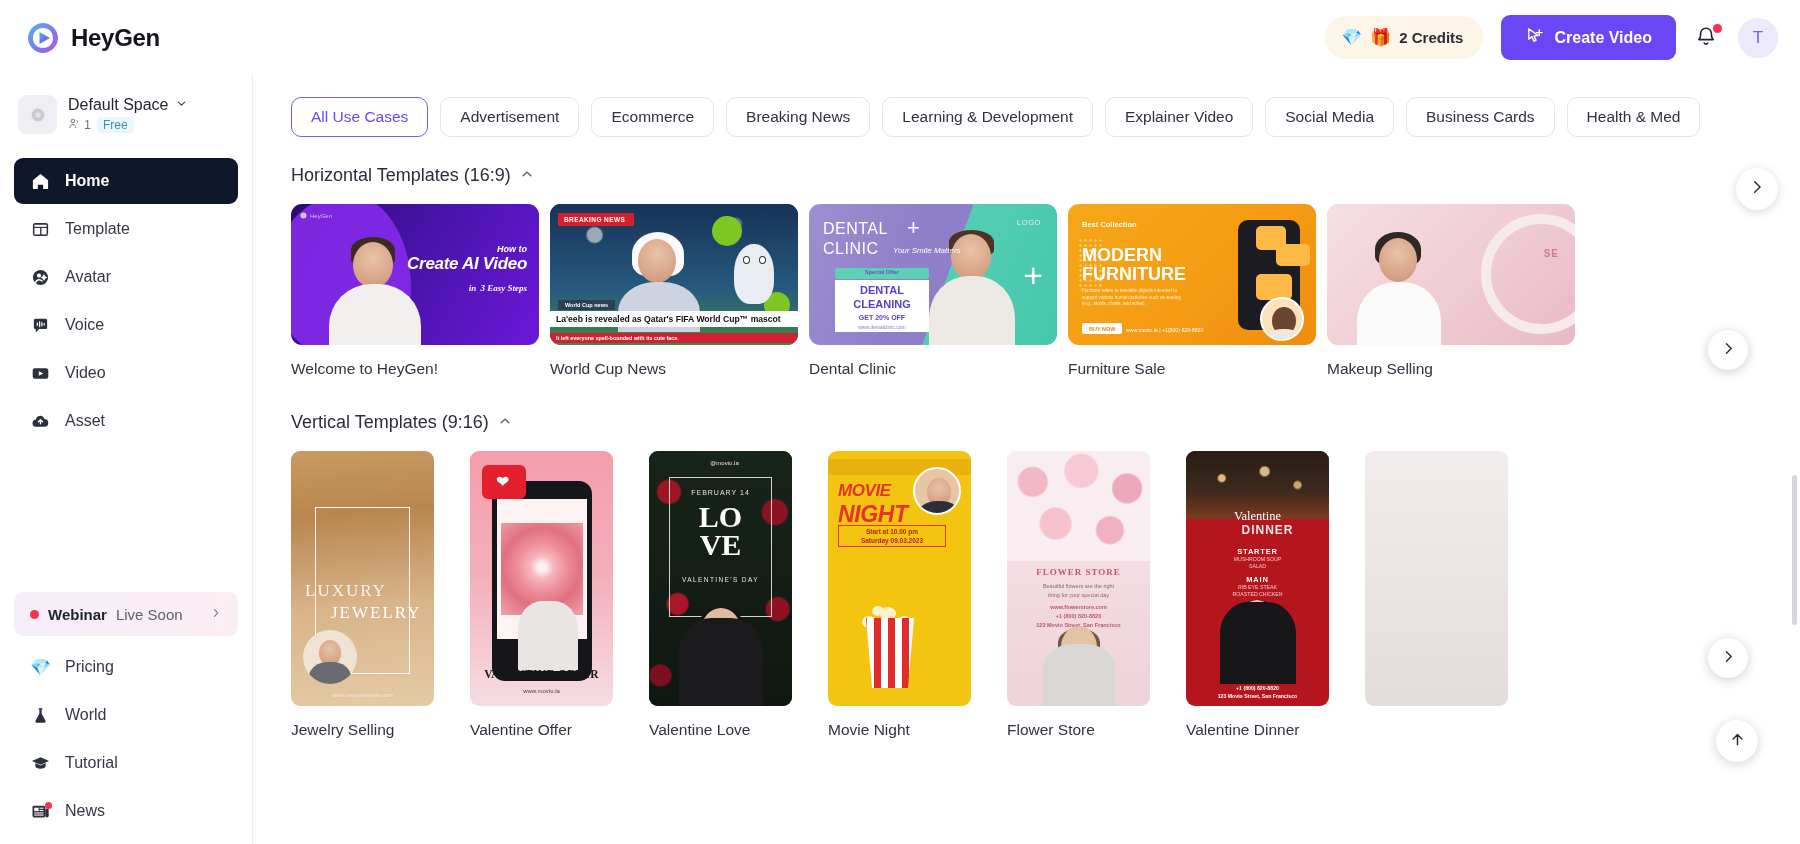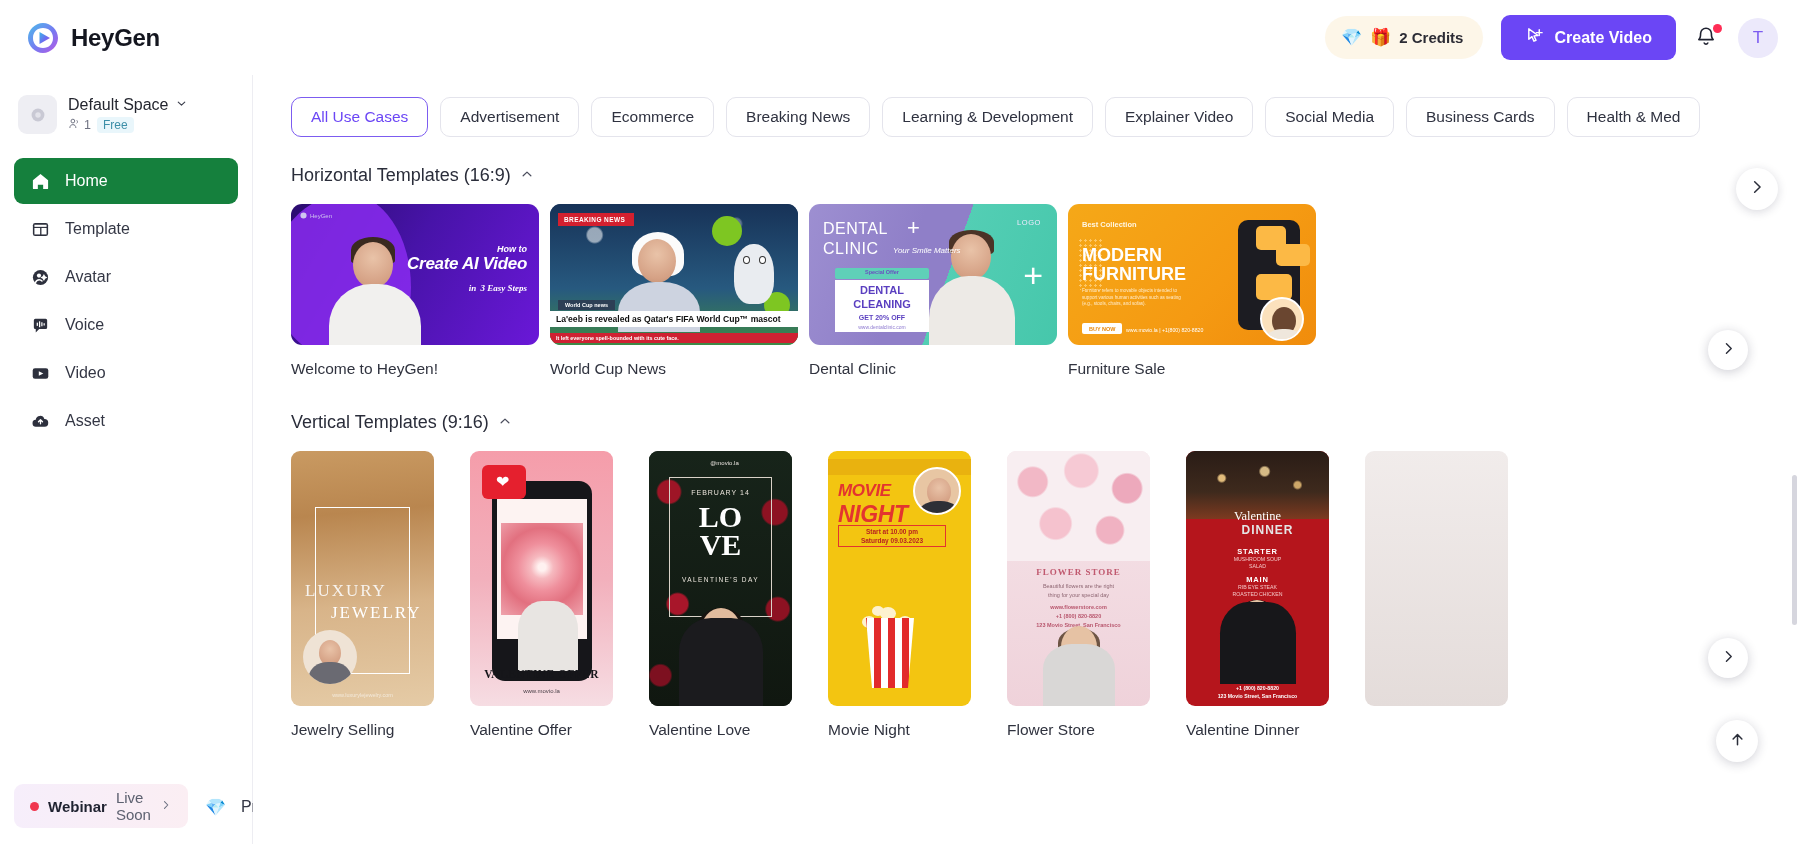--- a/index.html
+++ b/index.html
@@ -82,24 +82,24 @@
     border-radius: 4px; padding: 1px 6px; font-size: 12px;
   }
 
   .nav-list { padding: 6px 14px 0 14px; display: flex; flex-direction: column; gap: 2px; }
   .nav-item {
     display: flex; align-items: center; gap: 14px;
     height: 46px; padding: 0 16px;
     border-radius: 9px; cursor: pointer;
     font-size: 16px; color: #343745;
   }
-  .nav-item.active { background: #15803d; color: #fff; font-weight: 400; }
+  .nav-item.active { background: #0f172a; color: #fff; font-weight: 700; }
   .nav-ico { width: 21px; height: 21px; display: flex; align-items: center; justify-content: center; flex-shrink: 0; }
 
-  .sidebar-bottom { margin-top: auto; padding: 0 14px 10px 14px; display: flex; gap: 2px; }
+  .sidebar-bottom { margin-top: auto; padding: 0 14px 10px 14px; display: flex; flex-direction: column; gap: 2px; }
   .webinar-item {
     display: flex; align-items: center; gap: 9px;
     height: 44px; padding: 0 16px; margin-bottom: 6px;
     border-radius: 9px; cursor: pointer; font-size: 15px;
     background: linear-gradient(90deg, #f6eefb 0%, #fbeef3 100%);
   }
   .red-dot { width: 9px; height: 9px; border-radius: 50%; background: #f0364f; flex-shrink: 0; }
   .webinar-strong { font-weight: 700; color: #1f2230; }
   .webinar-light { color: #5d6170; }
   .webinar-chev { margin-left: auto; color: #6b7080; font-size: 14px; }
@@ -740,20 +740,30 @@
             <div class="buy">BUY NOW</div>
             <div class="web">www.movio.la  |  +1(800) 820-8820</div>
             <div class="circ-person">
               <div class="face" style="left:10px;top:8px;width:24px;height:28px;background:#6a4630;"></div>
               <div class="body-shape" style="left:2px;top:30px;width:40px;height:22px;background:#efe7dc;"></div>
             </div>
           </div>
           <div class="card-label">Furniture Sale</div>
         </div>
 
+        <div class="h-card">
+          <div class="h-thumb c5">
+            <div class="ring"></div>
+            <div class="se">SE</div>
+            <div class="hair"></div>
+            <div class="face person-head"></div>
+            <div class="body-shape person-body"></div>
+          </div>
+          <div class="card-label">Makeup Selling</div>
+        </div>
       </div>
 
       <div class="section-head" style="margin-top:34px;">
         <span>Vertical Templates (9:16)</span>
         <span class="caret">
           <svg width="14" height="14" viewBox="0 0 16 16" fill="none">
             <path d="M3.6 10 L8 5.8 L12.4 10" stroke="#4a4d5c" stroke-width="1.4" stroke-linecap="round" stroke-linejoin="round"></path>
           </svg>
         </span>
       </div>

